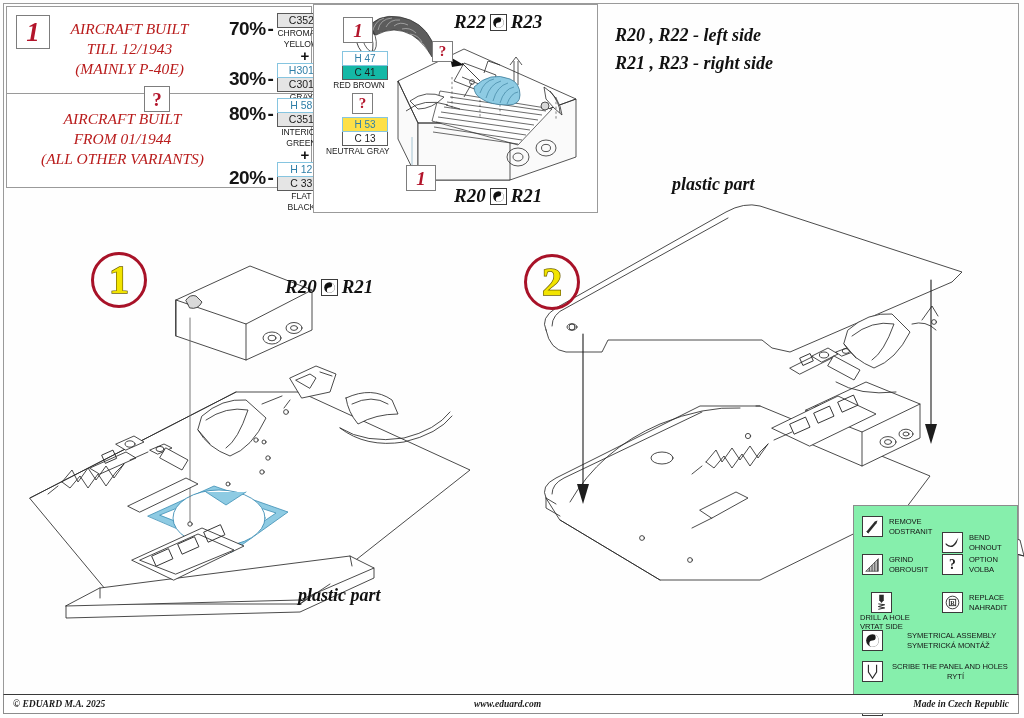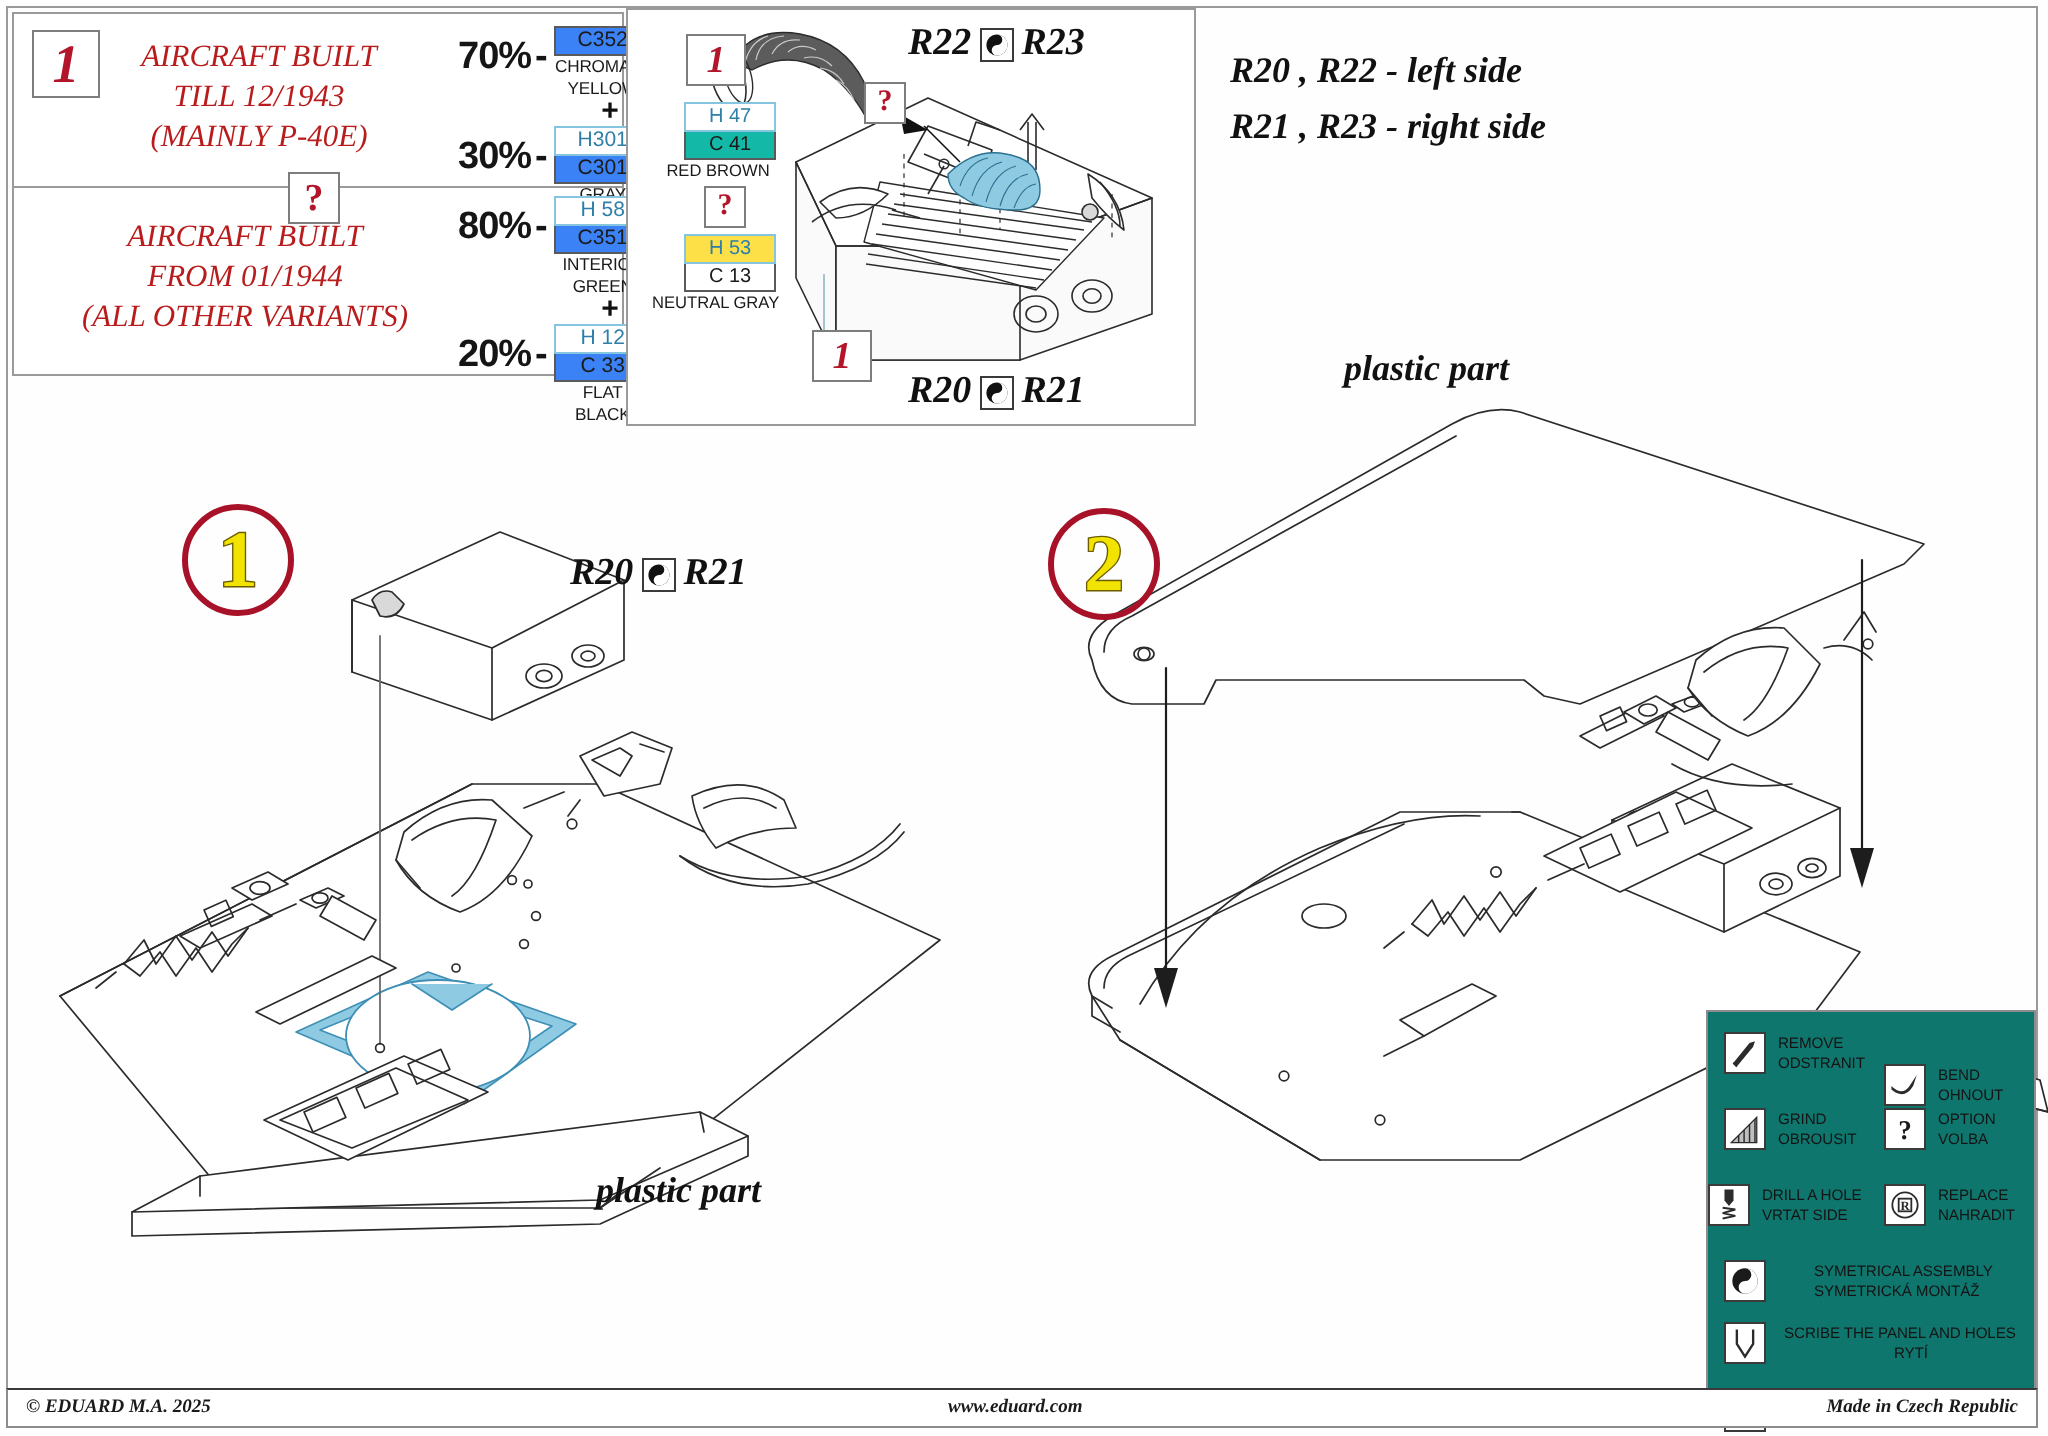--- a/index.html
+++ b/index.html
@@ -54,21 +54,21 @@
   }
   .pct .dash{font-weight:bold;padding-left:2px;}
   .chip{margin-left:4px;width:48px;text-align:center;}
   .chip .code-h{
     border:1px solid #86c5e0;box-sizing:border-box;
     font-size:10.5px;color:#2f7fa8;line-height:11px;padding:1px 0;background:#fff;
     font-family:"Liberation Sans", sans-serif;
   }
   .chip .code-c{
     border:1px solid #5a5a5a;border-top:none;box-sizing:border-box;
-    font-size:10.5px;color:#1b1b1b;line-height:11px;padding:1px 0;background:#3b82f6;
+    font-size:10.5px;color:#1b1b1b;line-height:11px;padding:1px 0;background:#e5e5e5;
     font-family:"Liberation Sans", sans-serif;
   }
   .chip .code-c.solo{border-top:1px solid #5a5a5a;}
   .chip .cname{
     font-size:8.6px;color:#1b1b1b;line-height:9.5px;margin-top:1px;
     letter-spacing:-0.1px;font-family:"Liberation Sans", sans-serif;
   }
   .plus{
     text-align:center;font-weight:bold;font-size:15px;color:#111;
     line-height:12px;margin:1px 0 1px 52px;width:48px;
@@ -124,21 +124,21 @@
   }
 
   .plastic-label{
     position:absolute;font-family:"Liberation Serif", serif;font-style:italic;
     font-weight:bold;font-size:18px;color:#111;white-space:nowrap;
   }
 
   
   .legend{
     position:absolute;left:853px;top:505px;width:165px;height:190px;
-    border:1px solid #8c8c8c;box-sizing:border-box;background:#0f766e;
+    border:1px solid #8c8c8c;box-sizing:border-box;background:#86efac;
   }
   .lg-item{position:absolute;display:flex;align-items:center;}
   .lg-box{
     width:21px;height:21px;border:1px solid #3a3a3a;box-sizing:border-box;
     background:#fff;flex:0 0 auto;position:relative;
   }
   .lg-txt{
     margin-left:6px;font-size:7.6px;line-height:9.2px;color:#141414;
     font-family:"Liberation Sans", sans-serif;letter-spacing:-0.05px;white-space:nowrap;
   }
@@ -589,21 +589,21 @@
               <path d="M16 18 L16 5"></path>
           </g>
         </svg>
       </span>
       <span class="lg-txt">
         <b>GRIND</b>
         <b>OBROUSIT</b>
       </span>
     </div>
 
-    <div class="lg-item" style="left:0;top:86px;">
+    <div class="lg-item" style="left:0;top:86px;flex-direction:column;">
       <span class="lg-box">
         <svg viewBox="0 0 21 21" width="19" height="19">
           <path d="M8 2 L13 2 L13 8 L10.5 11 L8 8 Z" fill="#2b2b2b"></path>
           <g stroke="#2b2b2b" stroke-width="1.1" fill="none">
             <path d="M7 12 L14 13 L7 15 L14 16.5 L7 18"></path>
           </g>
         </svg>
       </span>
       <span class="lg-txt">
         <b>DRILL  A HOLE</b>

